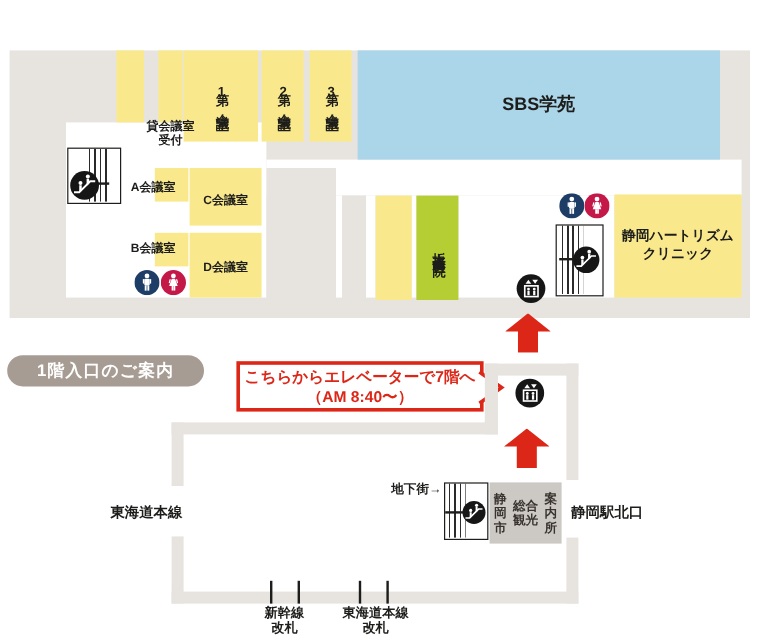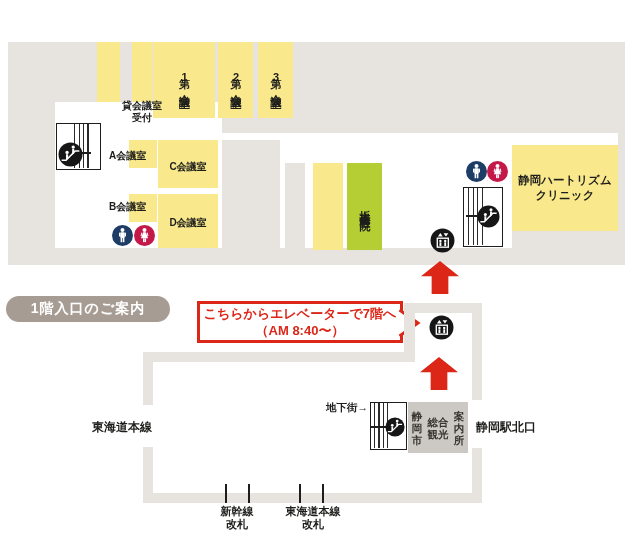--- a/index.html
+++ b/index.html
@@ -63,20 +63,23 @@
   <div class="abs yellow room" style="left:153px;top:42px;width:62px;height:76px;">
     <span class="vt">第1会議室</span>
   </div>
   <div class="abs yellow room" style="left:218px;top:42px;width:35px;height:76px;">
     <span class="vt">第2会議室</span>
   </div>
   <div class="abs yellow room" style="left:258px;top:42px;width:35px;height:76px;">
     <span class="vt">第3会議室</span>
   </div>
 
+  <div class="abs blue room" style="left:298px;top:42px;width:302px;height:91px;font-size:15px;">
+    <span>SBS学苑</span>
+  </div>
 
   <div class="abs twoline" style="left:107px;top:98px;width:70px;height:28px;">
     <span>貸会議室</span>
     <span>受付</span>
   </div>
 
   <div class="abs yellow" style="left:129px;top:140px;width:28px;height:28px;"></div>
   <div class="abs yellow" style="left:158px;top:140px;width:60px;height:48px;"></div>
   <div class="abs yellow" style="left:129px;top:194px;width:28px;height:28px;"></div>
   <div class="abs yellow" style="left:158px;top:194px;width:60px;height:54px;"></div>
@@ -121,21 +124,21 @@
         <rect x="8.6" y="12.7" width="1.4" height="3.6" fill="#fff"></rect>
         <rect x="10.1" y="12.7" width="1.4" height="3.6" fill="#fff"></rect>
       </svg>
     </span>
 
   <div class="abs yellow" style="left:313px;top:163px;width:30px;height:87px;"></div>
   <div class="abs lime room" style="left:347px;top:163px;width:35px;height:87px;">
     <span class="vt">坂本歯科医院</span>
   </div>
 
-  <div class="abs yellow room" style="left:512px;top:145px;width:106px;height:86px;flex-direction:column;line-height:15px;font-size:11.5px;">
+  <div class="abs yellow room" style="left:512px;top:162px;width:106px;height:86px;flex-direction:column;line-height:15px;font-size:11.5px;">
     <span>静岡ハートリズム</span>
     <span>クリニック</span>
   </div>
 
   <span class="abs icon wc-men" style="left:466px;top:161px;width:21px;height:21px;">
       <svg viewBox="0 0 20 20">
         <circle cx="10" cy="10" r="10" fill="currentColor"></circle>
         <circle cx="10" cy="4.7" r="1.9" fill="#fff"></circle>
         <rect x="7.8" y="6.9" width="4.4" height="5.4" rx="0.9" fill="#fff"></rect>
         <rect x="6.7" y="7.1" width="1" height="3.8" rx="0.5" fill="#fff"></rect>

